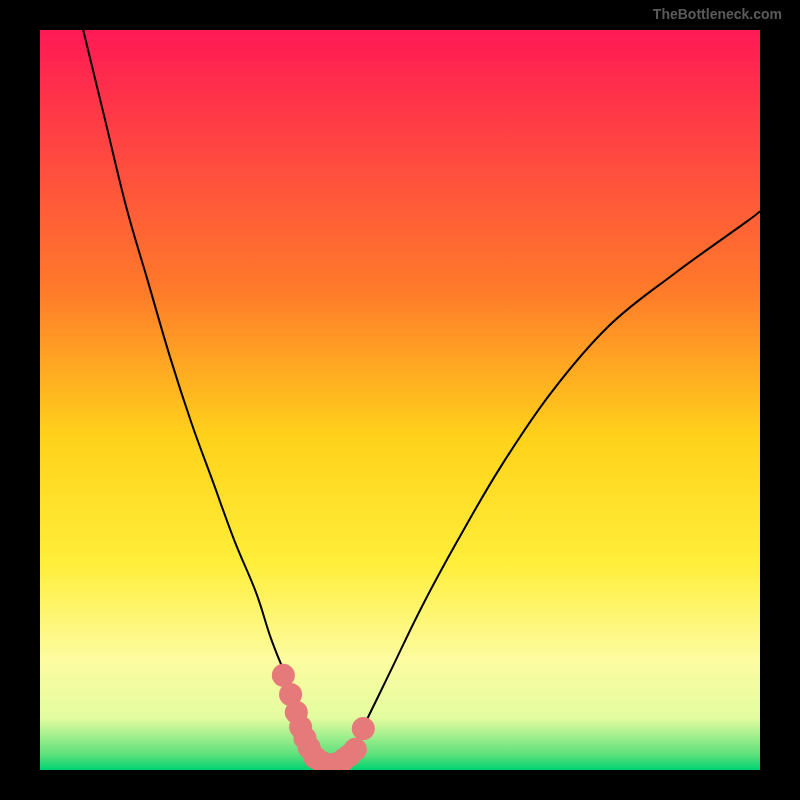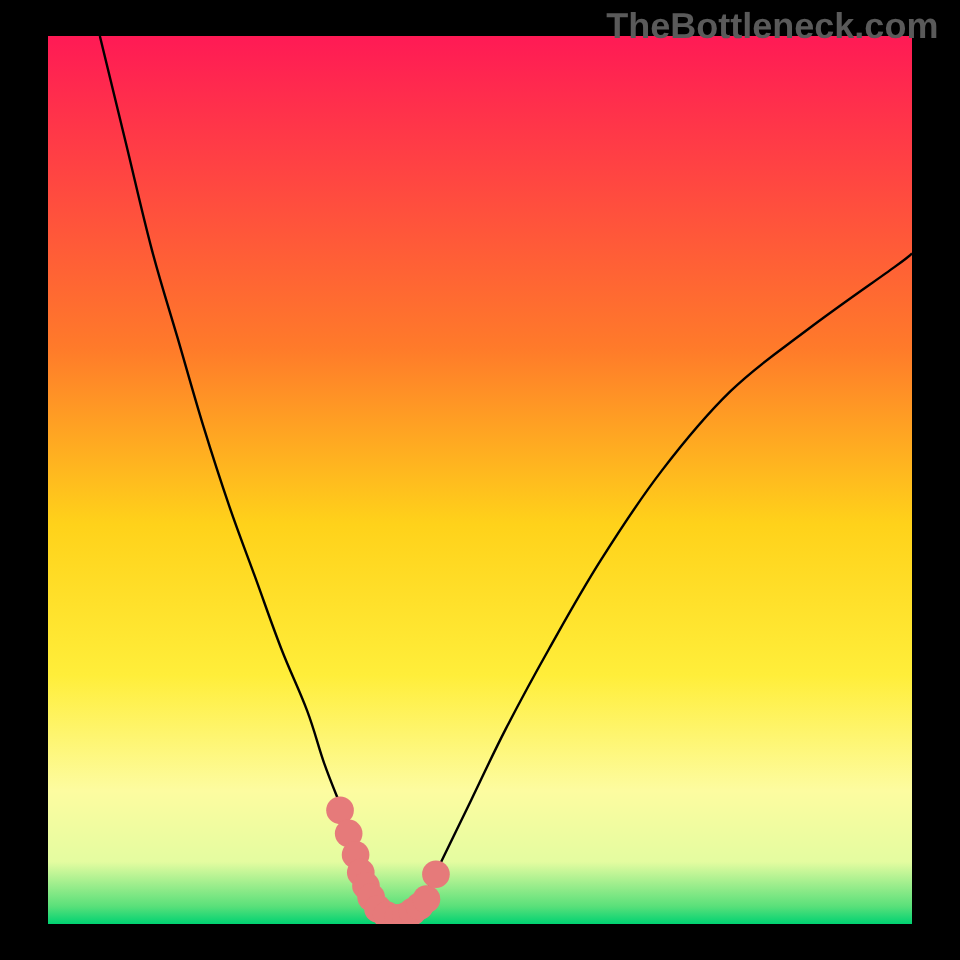--- a/index.html
+++ b/index.html
@@ -13,21 +13,21 @@
     background: #000;
     position: relative;
     overflow: hidden;
     font-family: Arial, sans-serif;
   }
   .watermark {
     position: absolute;
     top: 6px;
     right: 18px;
     color: #5a5a5a;
-    font-size: 30px;
+    font-size: 14px;
     font-weight: bold;
     z-index: 10;
   }
   .plot-container {
     position: absolute;
     left: 40px;
     top: 30px;
     width: 720px;
     height: 740px;
     overflow: hidden;

